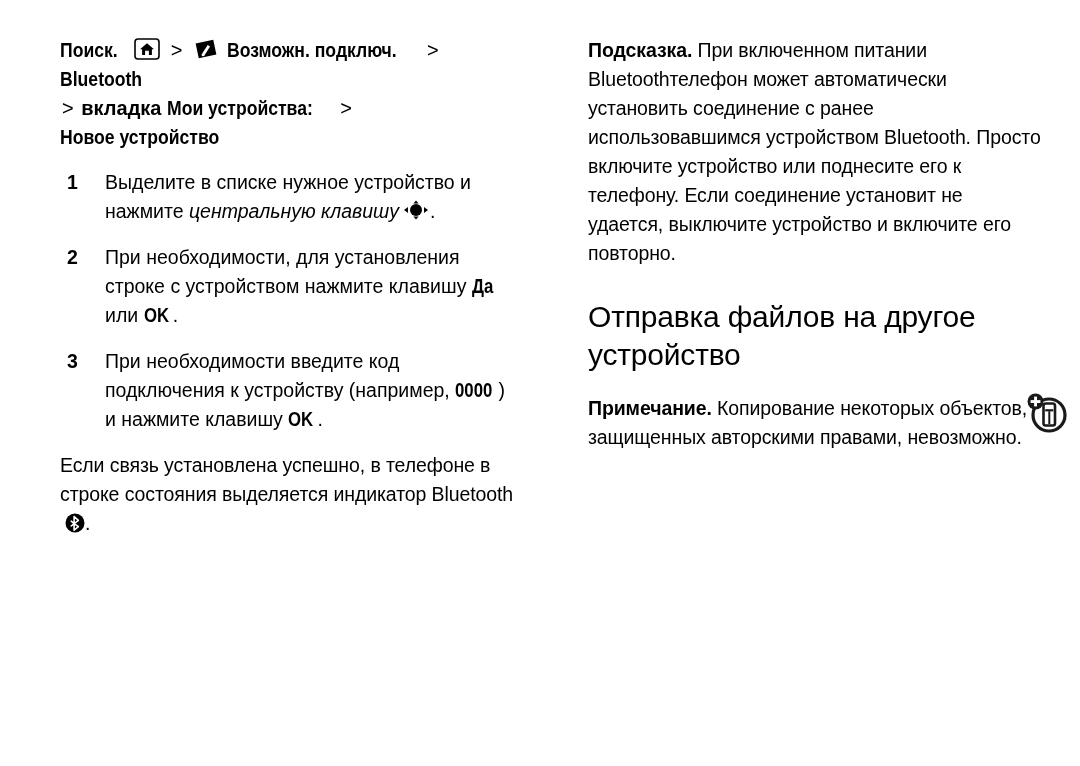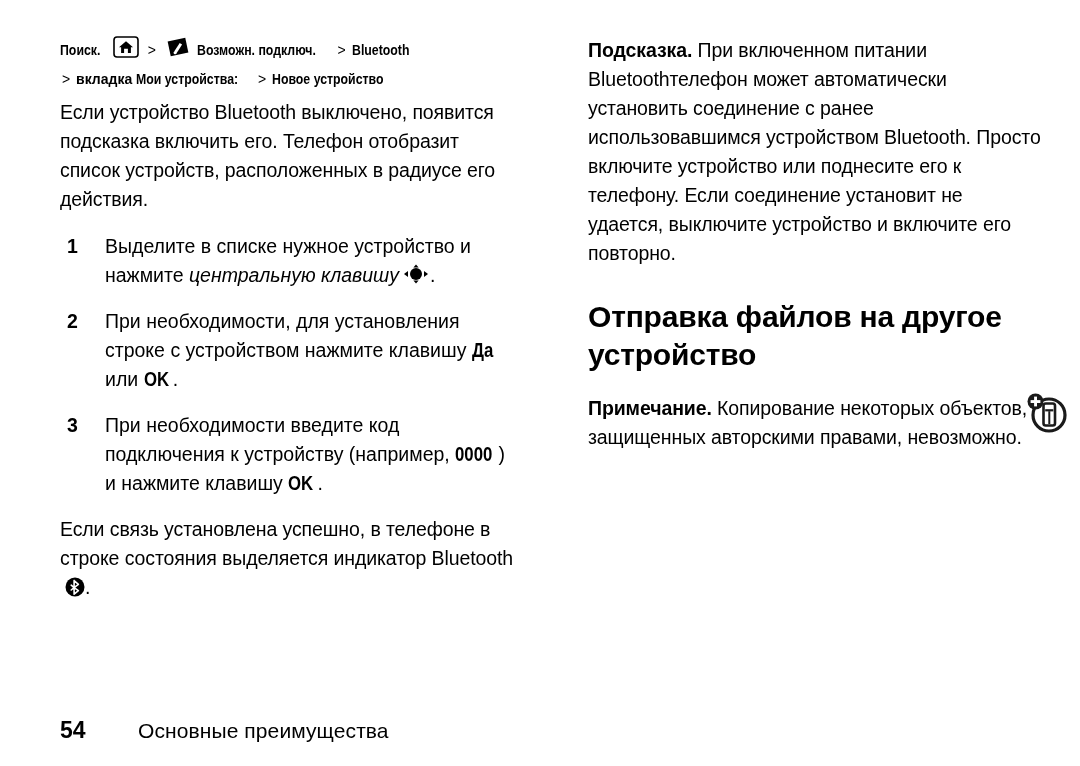--- a/index.html
+++ b/index.html
@@ -36,24 +36,24 @@
   .block { margin: 0 0 18px 0; }
 
   .para {
     font-size: 19.5px;
     line-height: 29px;
     letter-spacing: -0.1px;
   }
 
   
   .navpath {
-    font-size: 14px;
-    line-height: 29px;
-    font-weight: bold;
-    margin-bottom: 4px;
+    font-size: 20px;
+    line-height: 29px;
+    font-weight: bold;
+    margin-bottom: 16px;
   }
   .navpath .reg {
     font-weight: bold;
   }
   .navpath .cond {
     font-weight: bold;
     font-stretch: condensed;
     transform: scaleX(0.88);
     display: inline-block;
     transform-origin: left center;
@@ -89,21 +89,21 @@
     font-stretch: condensed;
     display: inline-block;
     transform: scaleX(0.86);
     transform-origin: left center;
   }
 
   
   .section-title {
     font-size: 30px;
     line-height: 38px;
-    font-weight: bold;
+    font-weight: normal;
     margin: 30px 0 20px 0;
     letter-spacing: -0.2px;
   }
 
   
   .footer {
     position: absolute;
     left: 60px;
     bottom: 22px;
     display: flex;
@@ -171,21 +171,20 @@
       <span class="sep">&gt;</span>
       <span class="cond">Bluetooth</span>
       <br>
       <span class="sep">&gt;</span>
       <span class="reg">вкладка</span>
       <span class="cond">Мои устройства:</span>
       <span class="sep">&gt;</span>
       <span class="cond">Новое устройство</span>
     </div>
 
-    <p class="para block">Если устройство Bluetooth выключено, появится подсказка включить его. Телефон отобразит список устройств, расположенных в радиусе его действия.</p>
 
     <div class="steps">
 
       <div class="step">
         <span class="step-num">1</span>
         <span>Выделите в списке нужное устройство и нажмите </span><em>центральную клавишу</em><span class="icon-inline icon-nav">
           <svg viewBox="0 0 28 20" width="28" height="20" xmlns="http://www.w3.org/2000/svg">
             <circle cx="14" cy="10" r="6" fill="#000"></circle>
             <path d="M2 10 L6 7 L6 13 Z" fill="#000"></path>
             <path d="M26 10 L22 7 L22 13 Z" fill="#000"></path>
@@ -238,18 +237,14 @@
       <circle cx="25" cy="25" r="16" fill="none" stroke="#1a1a1a" stroke-width="3.2"></circle>
       <circle cx="11.5" cy="11.5" r="8" fill="#1a1a1a"></circle>
       <rect x="10.1" y="6.6" width="2.9" height="9.8" fill="#fff"></rect>
       <rect x="6.6" y="10.1" width="9.8" height="2.9" fill="#fff"></rect>
       <rect x="19.5" y="13.5" width="11.5" height="22" rx="2.2" ry="2.2" fill="#fff" stroke="#1a1a1a" stroke-width="2.6"></rect>
       <line x1="21.2" y1="20.3" x2="29.3" y2="20.3" stroke="#1a1a1a" stroke-width="2.2"></line>
       <line x1="25.3" y1="21.2" x2="25.3" y2="34" stroke="#1a1a1a" stroke-width="2.0"></line>
     </svg>
   </div>
 
-  <div class="footer">
-    <span class="footer-page">54</span>
-    <span class="footer-title">Основные преимущества</span>
-  </div>
 
 </div>
 
 </body></html>

